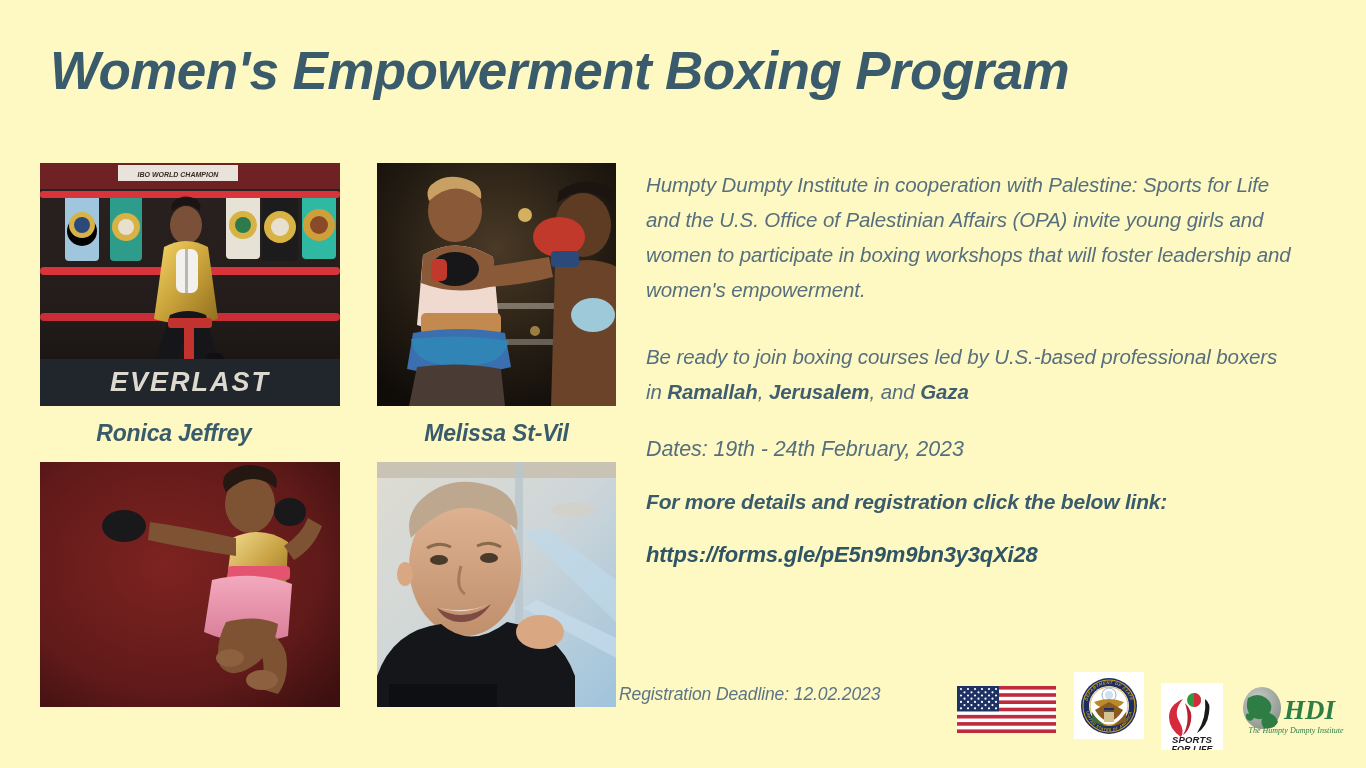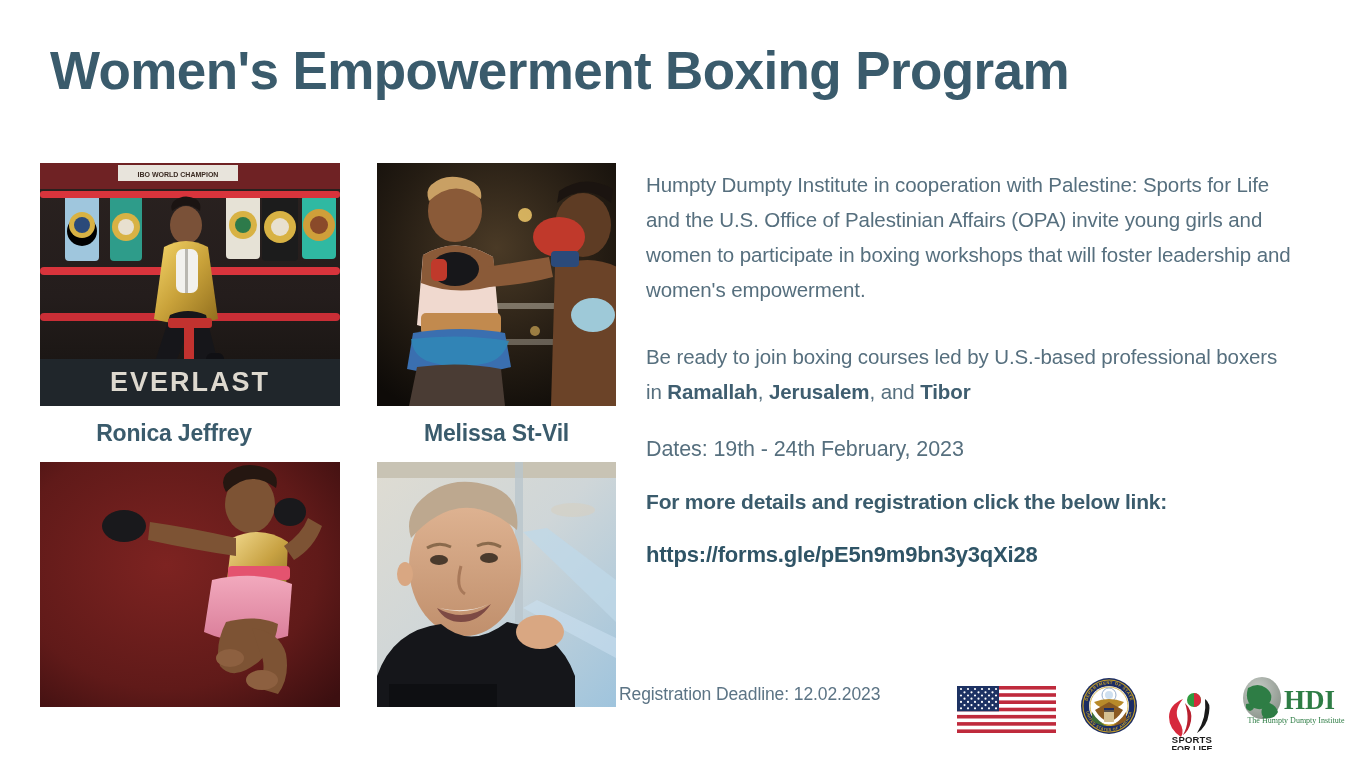--- a/index.html
+++ b/index.html
@@ -11,21 +11,22 @@
     height: 768px;
     overflow: hidden;
     background: #F0EEE9;
     font-family: "Liberation Sans", sans-serif;
     -webkit-font-smoothing: antialiased;
   }
   .poster {
     position: relative;
     width: 1366px;
     height: 768px;
-    background: #ffffff;
+    background: #fef9c3;
+    font-style: italic;
   }
 
   
   .title {
     position: absolute;
     left: 50px;
     top: 41px;
     width: 1270px;
     font-size: 53px;
     font-weight: bold;
@@ -108,21 +109,21 @@
     position: absolute;
     left: 957px;
     top: 672px;
     width: 400px;
     height: 68px;
   }
   .logo { position: absolute; background: #FFFFFF; }
   #logo-us-flag   { left: 0px;   top: 14px; width: 99px;  height: 47px; background: transparent; }
   #logo-dos-seal  { left: 117px; top: 0px;  width: 70px;  height: 67px; }
   #logo-sfl       { left: 204px; top: 11px;  width: 62px;  height: 67px; }
-  #logo-hdi       { left: 281px; top: 4px; width: 117px; height: 52px; background: transparent; }
+  #logo-hdi       { left: 281px; top: 14px; width: 117px; height: 52px; background: transparent; }
   .logo svg { display: block; width: 100%; height: 100%; }
 </style>
 </head>
 <body>
 
 <div class="poster">
 
   <div class="title">Women's Empowerment Boxing Program</div>
 
   <div class="photo" id="photo-ronica">
@@ -304,21 +305,21 @@
 
       <path d="M0 214 q16 -46 64 -52 q30 26 66 -2 q52 8 68 54 l0 31 -198 0z" fill="#15161a"></path>
       <ellipse cx="163" cy="170" rx="24" ry="17" fill="#d9a782"></ellipse>
       <rect x="12" y="222" width="108" height="23" fill="#0e0f12"></rect>
     </svg>
   </div>
 
   <div class="content">
     <div class="para">Humpty Dumpty Institute in cooperation with Palestine: Sports for Life and the U.S. Office of Palestinian Affairs (OPA) invite young girls and women to participate in boxing workshops that will foster leadership and women's empowerment.</div>
     <div class="gap-lg"></div>
-    <div class="para"><span>Be ready to join boxing courses led by U.S.-based professional boxers in </span><span class="city">Ramallah</span><span>, </span><span class="city">Jerusalem</span><span>, and </span><span class="city">Tibor</span></div>
+    <div class="para"><span>Be ready to join boxing courses led by U.S.-based professional boxers in </span><span class="city">Ramallah</span><span>, </span><span class="city">Jerusalem</span><span>, and </span><span class="city">Gaza</span></div>
     <div class="gap-md"></div>
     <div class="dates">Dates: 19th - 24th February, 2023</div>
     <div class="gap-md"></div>
     <div class="cta">For more details and registration click the below link:</div>
     <div class="gap-md"></div>
     <a class="link" href="#">https://forms.gle/pE5n9m9bn3y3qXi28</a>
   </div>
 
   <div class="deadline">Registration Deadline: 12.02.2023</div>
 

